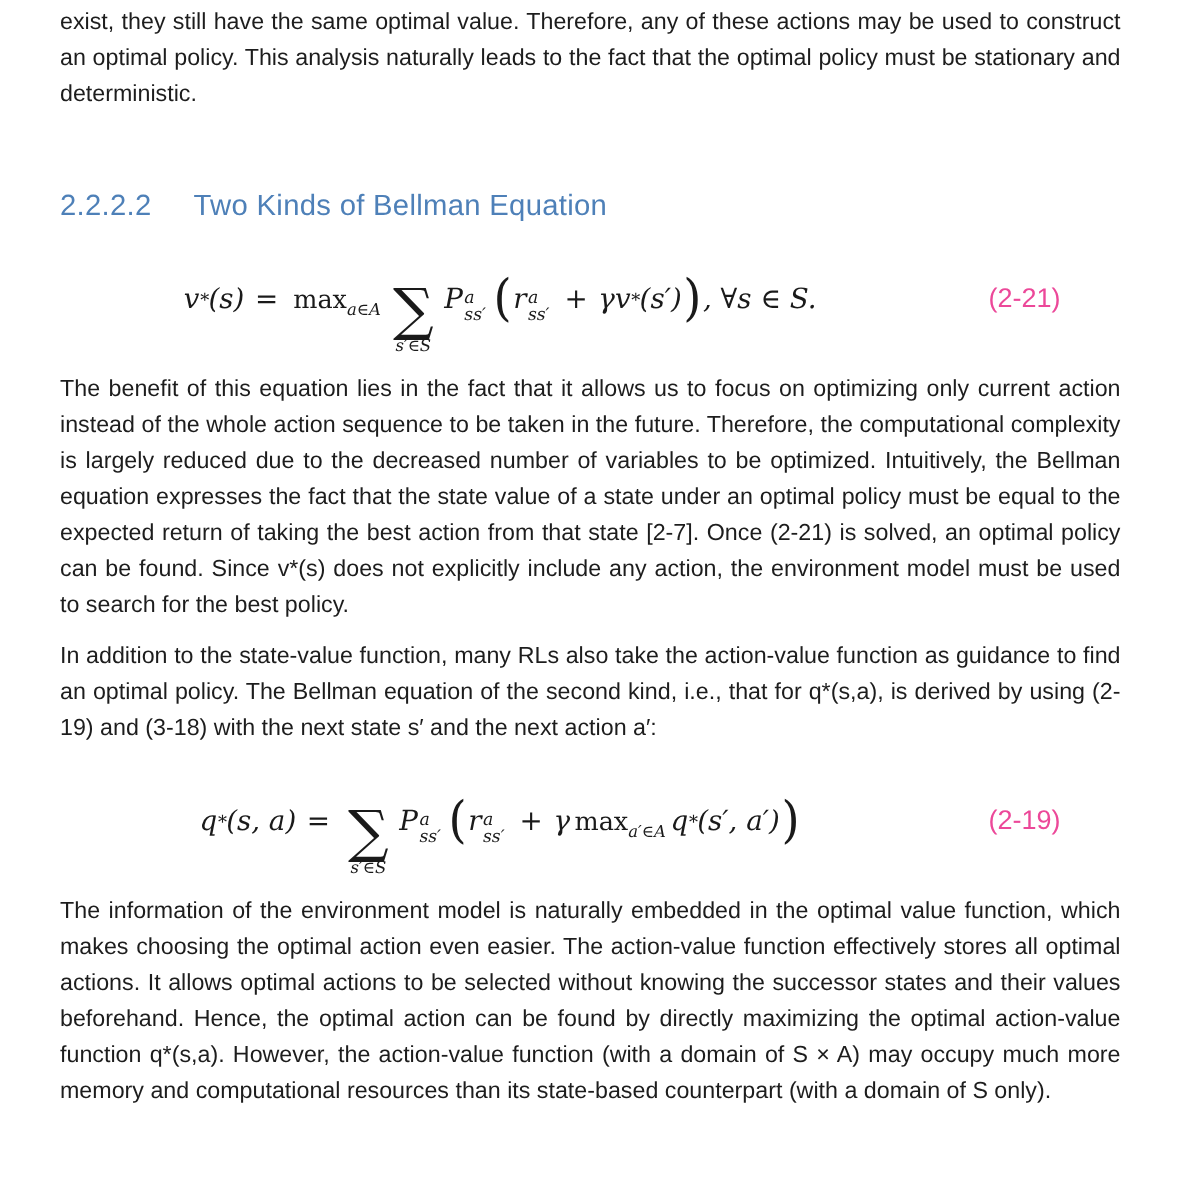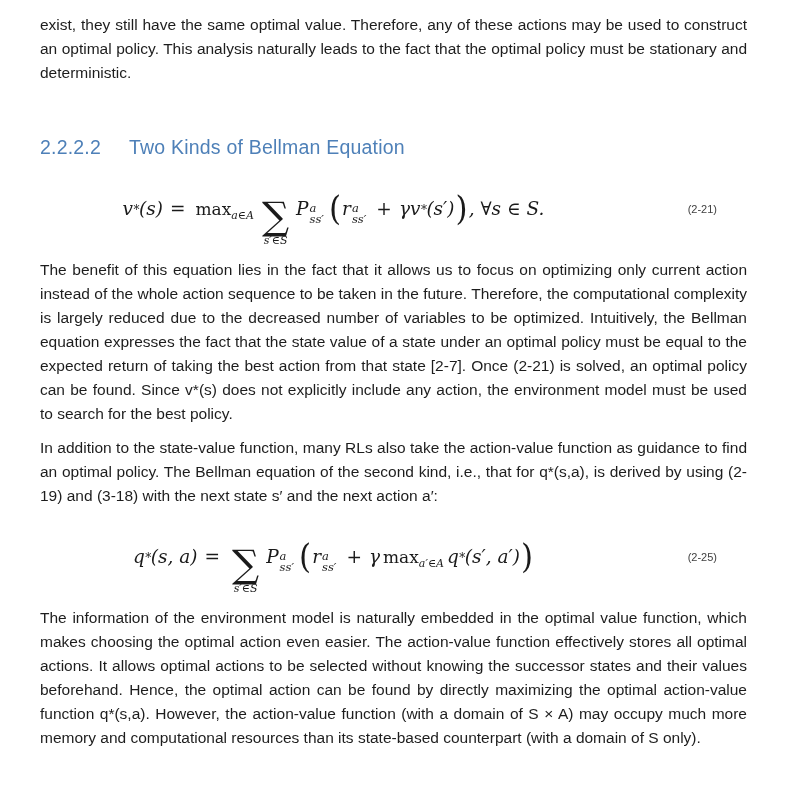--- a/index.html
+++ b/index.html
@@ -2,21 +2,21 @@
 <html><head>
 <meta charset="utf-8">
 <style>
   html,body{margin:0;padding:0;background:#ffffff;}
   body{
     width:800px;height:800px;overflow:hidden;
     font-family:"Liberation Sans",sans-serif;
     color:#1d1d1d;
     -webkit-font-smoothing:antialiased;
   }
-  .page{padding:13px 53px 0 40px;}
+  .page{padding:3px 53px 0 40px;}
   p.para{
     font-size:15.5px;line-height:24px;text-align:justify;
     margin:0 0 10px 0;color:#1d1d1d;
   }
   h2.heading{
     display:flex;align-items:baseline;
     font-size:19.5px;font-weight:400;color:#4e80b8;
     margin:15px 0 11px 0;letter-spacing:.2px;
   }
   h2.heading .hnum{margin-right:28px;margin-top:36px;}
@@ -53,23 +53,23 @@
   }
   .msum .sigma{font-size:38px;font-style:normal;line-height:.85;}
   .msum .usub{font-size:11px;margin-top:3px;}
   .bigp{
     font-size:31px;font-style:normal;line-height:1;
     position:relative;top:4px;transform:scaleY(1.08);
   }
   .bigp.left{margin:0 1px 0 2px;}
   .bigp.right{margin:0 1px;}
   .eq-num{
-    position:absolute;right:30px;top:50%;transform:translateY(-50%);
+    position:absolute;right:40px;top:50%;transform:translateY(-50%);
     font-family:"Liberation Sans",sans-serif;font-style:normal;
-    font-size:11px;color:#404040;
+    font-size:18px;color:#ec4899;
   }
 </style>
 </head>
 <body>
 
 <div class="page">
 
   <p class="para">exist, they still have the same optimal value. Therefore, any of these actions may be used to construct an optimal policy. This analysis naturally leads to the fact that the optimal policy must be stationary and deterministic.</p>
 
   <h2 class="heading">
@@ -142,18 +142,18 @@
       <span class="mvar">γ</span>
       <span class="munder">
         <span class="main">max</span>
         <span class="usub">a′∈A</span>
       </span>
       <span class="mvar">q</span>
         <sup class="msup">*</sup>
         <span class="mvar">(s′, a′)</span>
       <span class="bigp right">)</span>
     </div>
-    <span class="eq-num">(2-25)</span>
+    <span class="eq-num">(2-19)</span>
   </div>
 
   <p class="para">The information of the environment model is naturally embedded in the optimal value function, which makes choosing the optimal action even easier. The action-value function effectively stores all optimal actions. It allows optimal actions to be selected without knowing the successor states and their values beforehand. Hence, the optimal action can be found by directly maximizing the optimal action-value function q*(s,a). However, the action-value function (with a domain of S × A) may occupy much more memory and computational resources than its state-based counterpart (with a domain of S only).</p>
 
 </div>
 
 </body></html>

